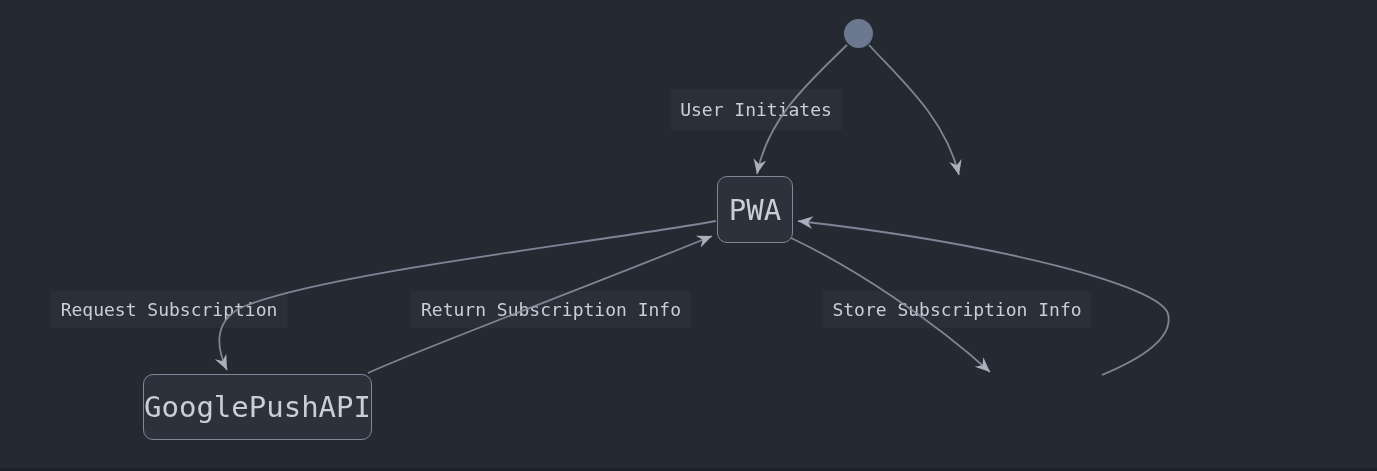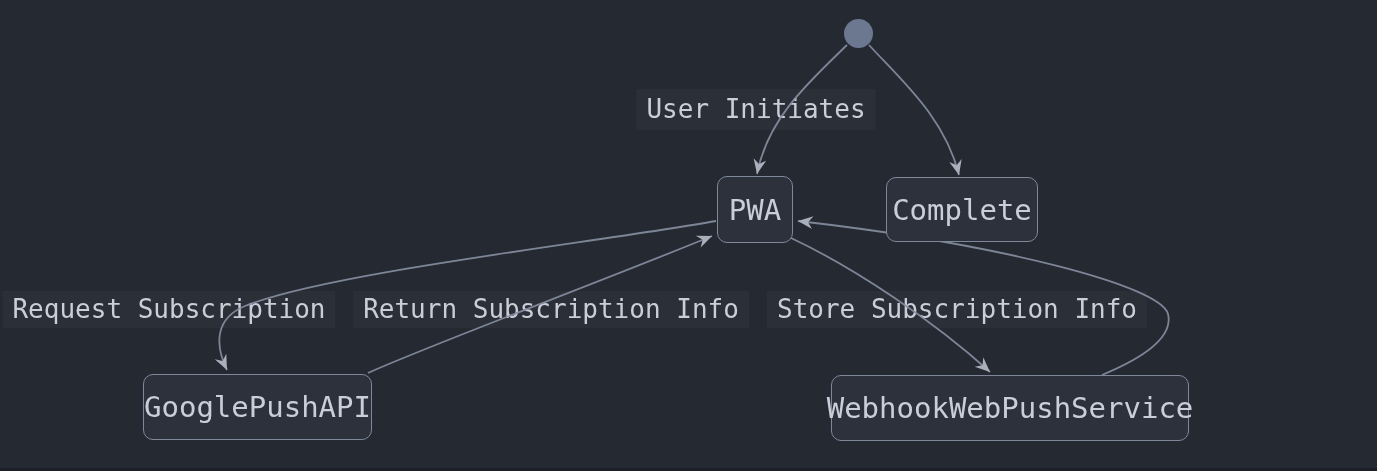--- a/index.html
+++ b/index.html
@@ -17,21 +17,21 @@
   html,body{width:1377px;height:471px;overflow:hidden;}
   body{background:var(--background);font-family:"DejaVu Sans Mono","Liberation Mono",monospace;}
   .stage{position:relative;width:1377px;height:471px;}
 
   .edge-label{
     position:absolute;
     z-index:2;
     transform:translateX(-50%);
     background:var(--label-bg);
     color:var(--text);
-    font-size:26px;
+    font-size:18px;
     line-height:37px;
     height:37px;
     padding:0 10px;
     white-space:nowrap;
     top:291px;
   }
   .edge-label.top-label{top:89px;height:41px;line-height:41px;}
 
   svg.edges{position:absolute;left:0;top:0;z-index:3;pointer-events:none;}
   svg.edges path.edge{fill:none;stroke:var(--edge);stroke-width:1.8;opacity:0.9;}
@@ -93,18 +93,16 @@
     <path class="edge" d="M 847,45 C 808,83 768,118 757,174" marker-end="url(#arrowhead)"></path>
     <path class="edge" d="M 869,45 C 903,82 945,118 959,175" marker-end="url(#arrowhead)"></path>
     <path class="edge" d="M 716,221 C 600,242 330,272 245,306 C 216,318 214,343 227,370" marker-end="url(#arrowhead)"></path>
     <path class="edge" d="M 368,373 C 430,345 600,282 712,236" marker-end="url(#arrowhead)"></path>
     <path class="edge" d="M 791,238 C 855,268 935,322 990,372" marker-end="url(#arrowhead)"></path>
     <path class="edge" d="M 1102,375 C 1148,356 1173,335 1168,314 C 1161,286 1000,244 798,221" marker-end="url(#arrowhead)"></path>
   </svg>
 
   <div class="start-dot"></div>
   <div class="state-node node-pwa">PWA</div>
-  <div class="state-node node-complete">Complete</div>
   <div class="state-node node-google">GooglePushAPI</div>
-  <div class="state-node node-webhook">WebhookWebPushService</div>
 
   <div class="bottom-strip"></div>
 </div>
 
 </body></html>

